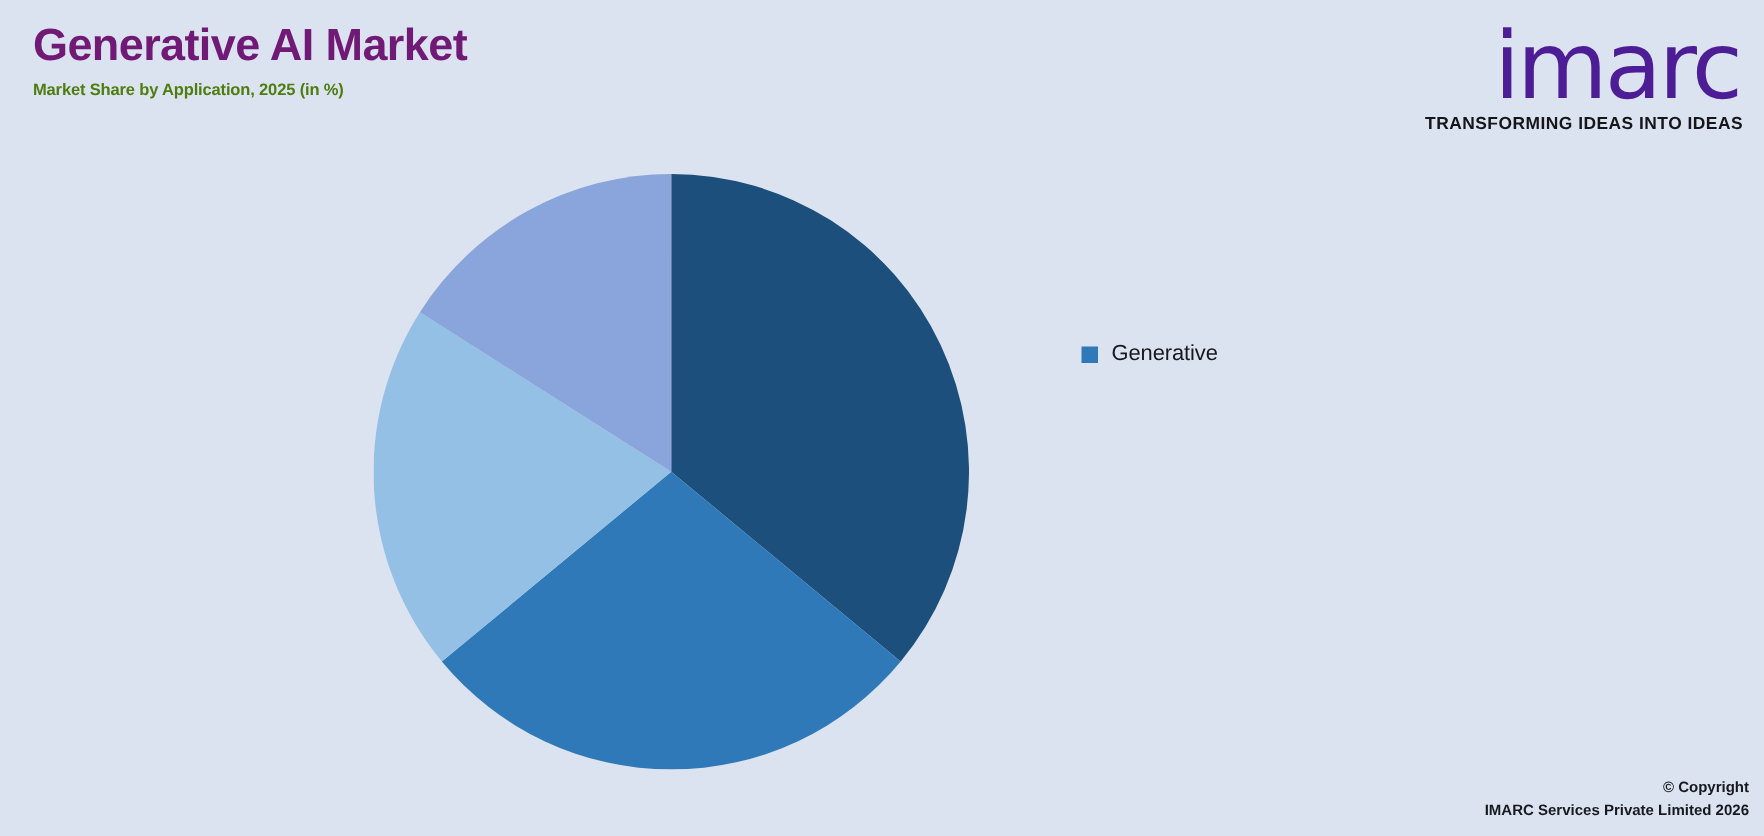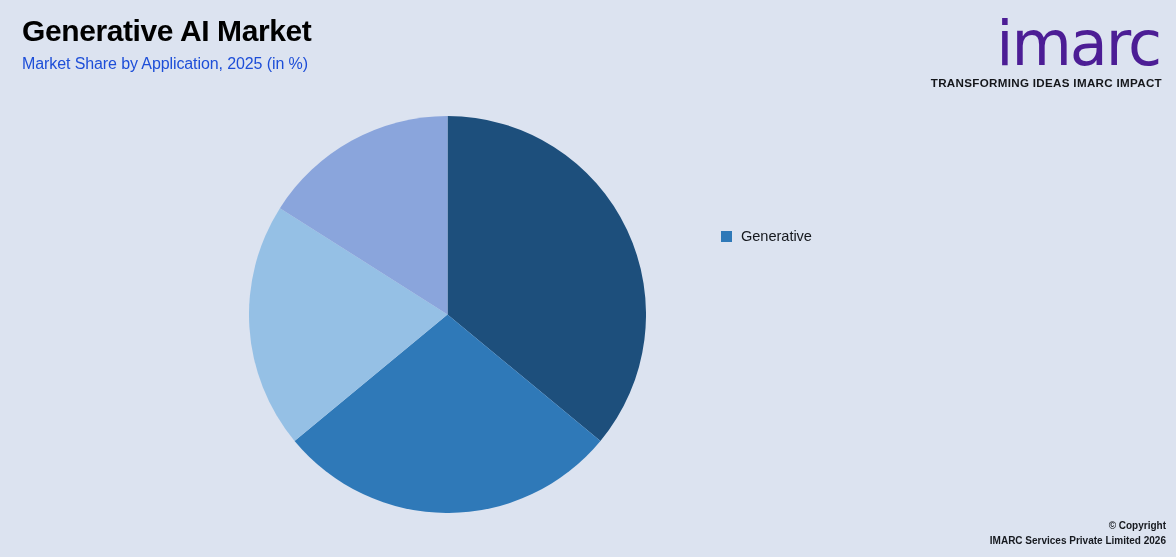--- a/index.html
+++ b/index.html
@@ -20,30 +20,30 @@
   
   .header {
     position: absolute;
     left: 22px;
     top: 14px;
     width: 640px;
   }
   .chart-title {
     font-size: 30px;
     font-weight: bold;
-    color: #000000;
+    color: #701a75;
     letter-spacing: -0.4px;
     line-height: 1.12;
     margin: 0;
     white-space: nowrap;
   }
   .chart-subtitle {
-    font-size: 16px;
-    font-weight: normal;
-    color: #1d4ed8;
+    font-size: 11px;
+    font-weight: bold;
+    color: #4d7c0f;
     line-height: 1.2;
     margin: 6px 0 0 0;
     letter-spacing: -0.1px;
     white-space: nowrap;
   }
 
   
   .logo-block {
     position: absolute;
     right: 8px;
@@ -127,21 +127,21 @@
 </head>
 <body>
 
 <div class="header">
   <h1 class="chart-title">Generative AI Market</h1>
   <p class="chart-subtitle">Market Share by Application, 2025 (in %)</p>
 </div>
 
 <div class="logo-block">
   <span class="logo-wordmark">imarc</span>
-  <span class="logo-tagline">TRANSFORMING IDEAS IMARC IMPACT</span>
+  <span class="logo-tagline">TRANSFORMING IDEAS INTO IDEAS</span>
 </div>
 
 <div class="pie-wrap">
   <svg id="pie-svg" width="397" height="397" viewBox="0 0 397 397" xmlns="http://www.w3.org/2000/svg">
       <path d="M 198.5 198.5 L 198.50 0.00 A 198.5 198.5 0 0 1 351.45 325.03 Z" fill="#1d4f7c"></path>
       <path d="M 198.5 198.5 L 351.45 325.03 A 198.5 198.5 0 0 1 45.55 325.03 Z" fill="#2f79b8"></path>
       <path d="M 198.5 198.5 L 45.55 325.03 A 198.5 198.5 0 0 1 30.90 92.14 Z" fill="#95c0e5"></path>
       <path d="M 198.5 198.5 L 30.90 92.14 A 198.5 198.5 0 0 1 198.50 0.00 Z" fill="#8aa5dc"></path>
     </svg>
 </div>

